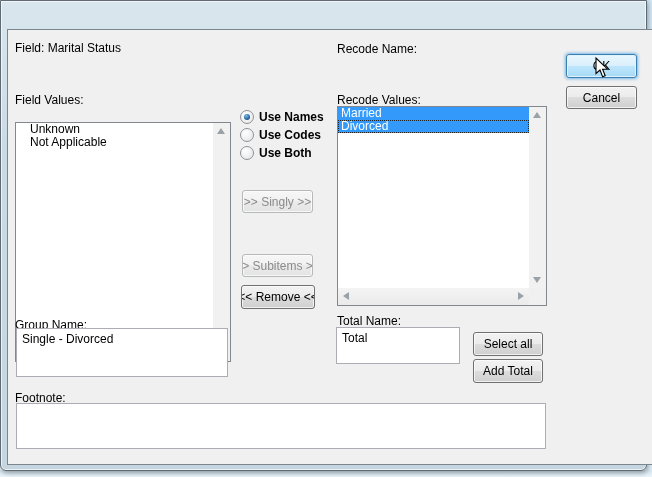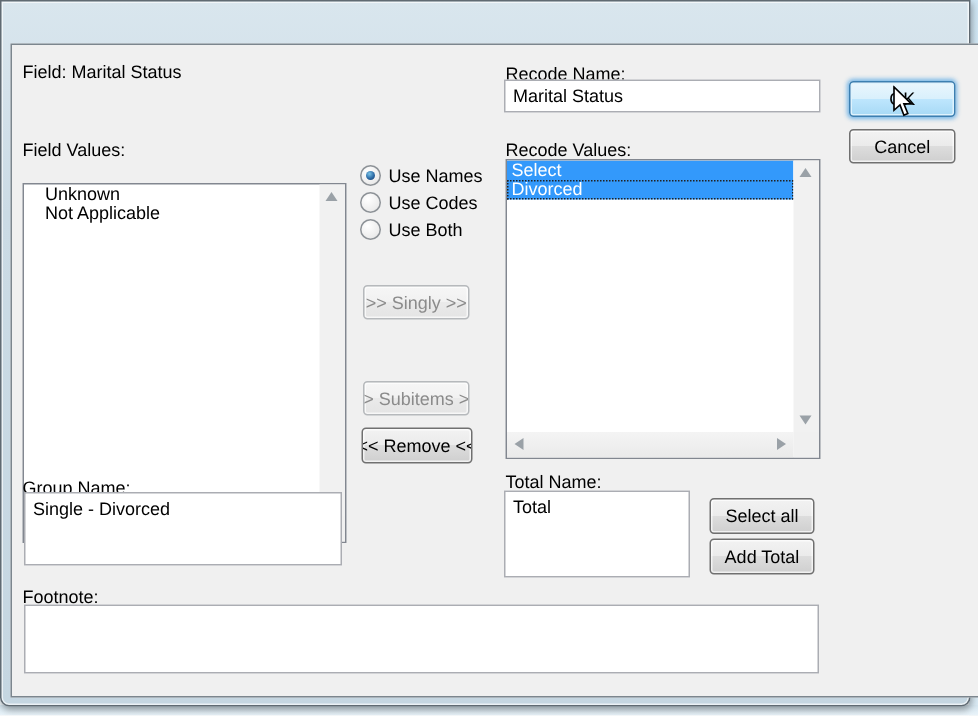--- a/index.html
+++ b/index.html
@@ -61,21 +61,21 @@
   .tri{position:absolute;width:0;height:0;}
   .tri-up{left:4px;top:5px;border-left:4px solid transparent;border-right:4px solid transparent;border-bottom:6px solid #9aa1a7;}
   .tri-down{left:4px;bottom:5px;border-left:4px solid transparent;border-right:4px solid transparent;border-top:6px solid #9aa1a7;}
   .tri-left{left:5px;top:4px;border-top:4px solid transparent;border-bottom:4px solid transparent;border-right:6px solid #9aa1a7;}
   .tri-right{right:5px;top:4px;border-top:4px solid transparent;border-bottom:4px solid transparent;border-left:6px solid #9aa1a7;}
   .item{height:13px;line-height:13px;font-size:12px;white-space:nowrap;}
   .field-item{padding-left:14px;}
   .sel-item{background:#3399fb;color:#fff;padding-left:3px;}
   .focus-dotted{outline:1px dotted #222;outline-offset:-1px;}
   
-  .radio-row{position:absolute;display:flex;align-items:center;gap:5px;height:14px;}
+  .radio-row{position:absolute;display:flex;align-items:center;gap:5px;height:14px;font-weight:bold;}
   .radio{position:relative;width:12px;height:12px;border-radius:50%;
     border:1px solid #8d9297;background:radial-gradient(circle at 35% 30%,#ffffff 0%,#ececec 70%,#dcdcdc 100%);
     box-sizing:content-box;}
   .radio.checked::after{content:"";position:absolute;left:3px;top:3px;width:6px;height:6px;border-radius:50%;
     background:radial-gradient(circle at 38% 32%,#79c2e6 0%,#2c6aa5 55%,#173a66 100%);}
   
   .cursor{position:absolute;left:595px;top:57px;width:14px;height:22px;z-index:50;}
 </style>
 </head>
 <body>
@@ -84,21 +84,20 @@
   <div class="bg-right-sliver"></div>
   <div class="bg-bottom-strip"></div>
 
   <div class="dialog">
 
     <div class="client">
 
       <span class="lbl" style="left:7px;top:11px;">Field: Marital Status</span>
 
       <span class="lbl" style="left:329px;top:12px;">Recode Name:</span>
-      <input class="textbox" style="left: 328px; top: 23px; width: 211px; height: 22px; line-height: 20px;" value="Marital Status">
 
       <div class="btn default" style="left:558px;top:24px;width:71px;height:24px;">OK</div>
       <div class="btn" style="left:558px;top:56px;width:71px;height:23px;">Cancel</div>
 
       <span class="lbl" style="left:7px;top:63px;">Field Values:</span>
       <div class="listbox" style="left:7px;top:92px;width:216px;height:240px;">
         <div class="list-content">
           <div class="item field-item">Unknown</div>
           <div class="item field-item">Not Applicable</div>
         </div>
@@ -126,39 +125,39 @@
         <span>Use Both</span>
       </div>
 
       <div class="btn disabled" style="left:234px;top:160px;width:71px;height:23px;">&gt;&gt; Singly &gt;&gt;</div>
       <div class="btn disabled" style="left:234px;top:224px;width:71px;height:23px;">&gt;&gt; Subitems &gt;&gt;</div>
       <div class="btn" style="left:233px;top:255px;width:74px;height:24px;">&lt;&lt; Remove &lt;&lt;</div>
 
       <span class="lbl" style="left:329px;top:63px;">Recode Values:</span>
       <div class="listbox" style="left:329px;top:76px;width:210px;height:200px;">
         <div class="list-content">
-          <div class="item sel-item">Select</div>
+          <div class="item sel-item">Married</div>
           <div class="item sel-item focus-dotted">Divorced</div>
         </div>
         <div class="vscroll">
           <div class="tri tri-up"></div>
           <div class="tri tri-down"></div>
         </div>
         <div class="hscroll">
           <div class="tri tri-left"></div>
           <div class="tri tri-right"></div>
         </div>
         <div class="corner"></div>
       </div>
 
       <span class="lbl" style="left:7px;top:288px;">Group Name:</span>
       <textarea class="textbox" style="left: 8px; top: 298px; width: 212px; height: 49px;">Single - Divorced</textarea>
 
       <span class="lbl" style="left:329px;top:284px;">Total Name:</span>
-      <textarea class="textbox" style="left: 328px; top: 297px; width: 124px; height: 58px;">Total</textarea>
+      <textarea class="textbox" style="left: 328px; top: 297px; width: 124px; height: 37px;">Total</textarea>
 
       <div class="btn" style="left:465px;top:302px;width:70px;height:24px;">Select all</div>
       <div class="btn" style="left:465px;top:329px;width:70px;height:24px;">Add Total</div>
 
       <span class="lbl" style="left:7px;top:361px;">Footnote:</span>
       <textarea class="textbox" style="left: 8px; top: 373px; width: 530px; height: 46px;"></textarea>
     </div>
   </div>
 
   <svg class="cursor" viewBox="0 0 14 22">

